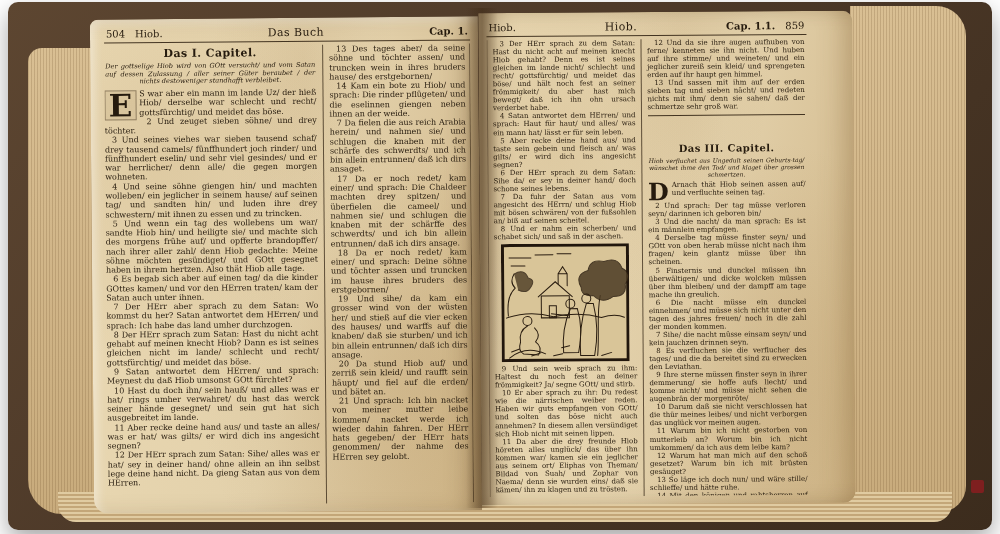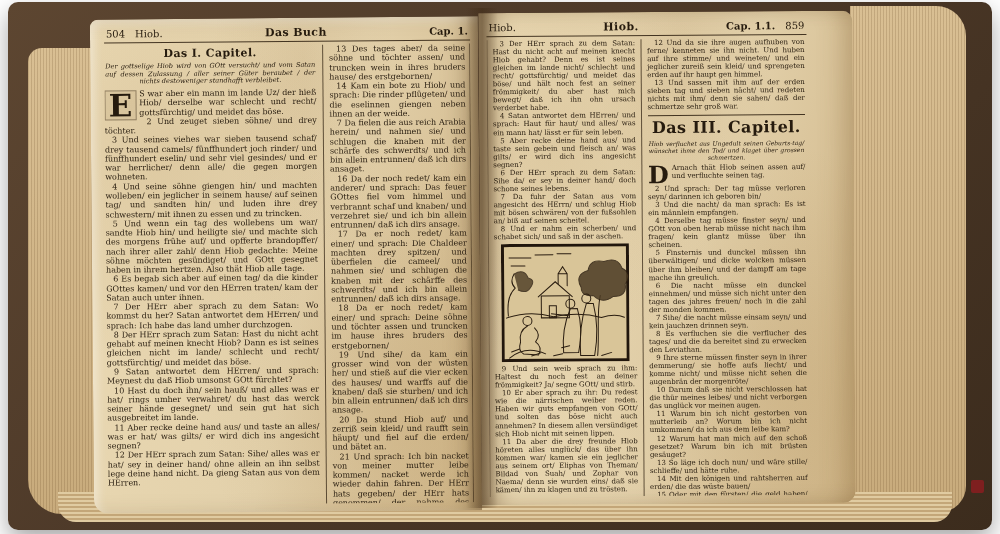--- a/index.html
+++ b/index.html
@@ -35,40 +35,40 @@
   .page-right{left:480px;top:12px;width:374px;height:492px;border-radius:0 10px 12px 0;
         transform:rotate(-0.4deg);
         box-shadow:inset 22px 0 26px -12px rgba(78,50,18,.55),inset -26px 0 26px -18px rgba(120,85,40,.35);}
   .page-inner{position:absolute;inset:0;display:flex;flex-direction:column;}
   .page-left  .page-inner{padding:8px 8px 8px 14px;}
   .page-right .page-inner{padding:8px 46px 8px 8px;}
   
   .pg-header{display:flex;align-items:baseline;justify-content:space-between;
         border-bottom:1px solid rgba(40,26,10,.85);padding:0 2px 2px 2px;font-size:10px;}
   .hdr-left{display:flex;gap:10px;}
-  .hdr-center{font-size:11px;font-weight:bold;letter-spacing:.4px;}
+  .hdr-center{font-size:11px;font-weight:normal;letter-spacing:.4px;}
   .hdr-chap{font-weight:bold;}
   .pg-num{font-size:10px;}
   
   .cols{flex:1;display:flex;overflow:hidden;padding-top:3px;}
   .col{overflow:hidden;text-align:justify;}
   .col-l1{width:218px;padding-right:6px;font-size:8px;line-height:1.16;}
   .col-l2{width:140px;border-left:1px solid rgba(40,26,10,.7);border-right:1px solid rgba(40,26,10,.55);
           padding:0 4px 0 6px;font-size:8px;line-height:1.16;display:flex;flex-direction:column;}
   .col-r1{width:152px;border-left:1px solid rgba(40,26,10,.4);padding:0 5px 0 5px;
           font-size:7px;line-height:1.15;}
   .col-r2{width:168px;border-left:1px solid rgba(40,26,10,.7);padding:0 2px 0 6px;
           font-size:7px;line-height:1.15;display:flex;flex-direction:column;}
   
   .verse{margin:0;text-indent:7px;}
   .first-verse{text-indent:0;margin:0;}
   .chapter-block{text-align:center;margin:2px 0 3px 0;}
   .chapter-block.ruled{border-top:1px solid rgba(40,26,10,.85);padding-top:3px;margin-top:4px;}
   .chapter-heading{font-weight:bold;font-size:11px;letter-spacing:.4px;margin-bottom:2px;}
-  .col-r2 .chapter-heading,.col-r1 .chapter-heading{font-size:16px;}
+  .col-r2 .chapter-heading,.col-r1 .chapter-heading{font-size:10px;margin-top:24px;}
   .chapter-summary{font-style:italic;font-size:6.6px;line-height:1.18;text-align:justify;
         text-align-last:center;margin:0 1px;}
   .col-r2 .chapter-summary{font-size:6px;}
   .dropcap{float:left;font-weight:bold;font-size:24px;line-height:20px;padding:1px 3px 0 0;}
   .dropcap.big{font-size:31px;line-height:26px;border:1px solid rgba(40,26,10,.4);
         padding:1px 3px;margin:1px 3px 0 0;background:rgba(120,90,40,.08);}
   
   .woodcut{display:block;margin:3px auto 3px auto;}
 </style>
 </head>
@@ -110,21 +110,20 @@
               <p class="verse">10 Hast du doch ihn/ sein hauß/ und alles was er hat/ rings umher verwahret/ du hast das werck seiner hände gesegnet/ und sein gut hat sich ausgebreitet im lande.</p>
               <p class="verse">11 Aber recke deine hand aus/ und taste an alles/ was er hat/ was gilts/ er wird dich ins angesicht segnen?</p>
               <p class="verse">12 Der HErr sprach zum Satan: Sihe/ alles was er hat/ sey in deiner hand/ ohne allein an ihn selbst lege deine hand nicht. Da gieng Satan aus von dem HErren.</p>
             </div>
         </div>
         <div class="col col-l2">
           <div>
               <p class="verse">13 Des tages aber/ da seine söhne und töchter assen/ und truncken wein in ihres bruders hause/ des erstgebornen/</p>
               <p class="verse">14 Kam ein bote zu Hiob/ und sprach: Die rinder pflügeten/ und die eselinnen giengen neben ihnen an der weide.</p>
               <p class="verse">7 Da fielen die aus reich Arabia herein/ und nahmen sie/ und schlugen die knaben mit der schärfe des schwerdts/ und ich bin allein entrunnen/ daß ich dirs ansaget.</p>
-              <p class="verse">16 Da der noch redet/ kam ein anderer/ und sprach: Das feuer GOttes fiel vom himmel und verbrannt schaf und knaben/ und verzehret sie/ und ich bin allein entrunnen/ daß ich dirs ansage.</p>
               <p class="verse">17 Da er noch redet/ kam einer/ und sprach: Die Chaldeer machten drey spitzen/ und überfielen die cameel/ und nahmen sie/ und schlugen die knaben mit der schärffe des schwerdts/ und ich bin allein entrunnen/ daß ich dirs ansage.</p>
               <p class="verse">18 Da er noch redet/ kam einer/ und sprach: Deine söhne und töchter assen und truncken im hause ihres bruders des erstgebornen/</p>
               <p class="verse">19 Und sihe/ da kam ein grosser wind von der wüsten her/ und stieß auf die vier ecken des hauses/ und warffs auf die knaben/ daß sie sturben/ und ich bin allein entrunnen/ daß ich dirs ansage.</p>
               <p class="verse">20 Da stund Hiob auf/ und zerriß sein kleid/ und raufft sein häupt/ und fiel auf die erden/ und bätet an.</p>
               <p class="verse">21 Und sprach: Ich bin nacket von meiner mutter leibe kommen/ nacket werde ich wieder dahin fahren. Der HErr hats gegeben/ der HErr hats genommen/ der nahme des HErren sey gelobt.</p>
             </div>
 
         </div>
       </div>
     </div>

